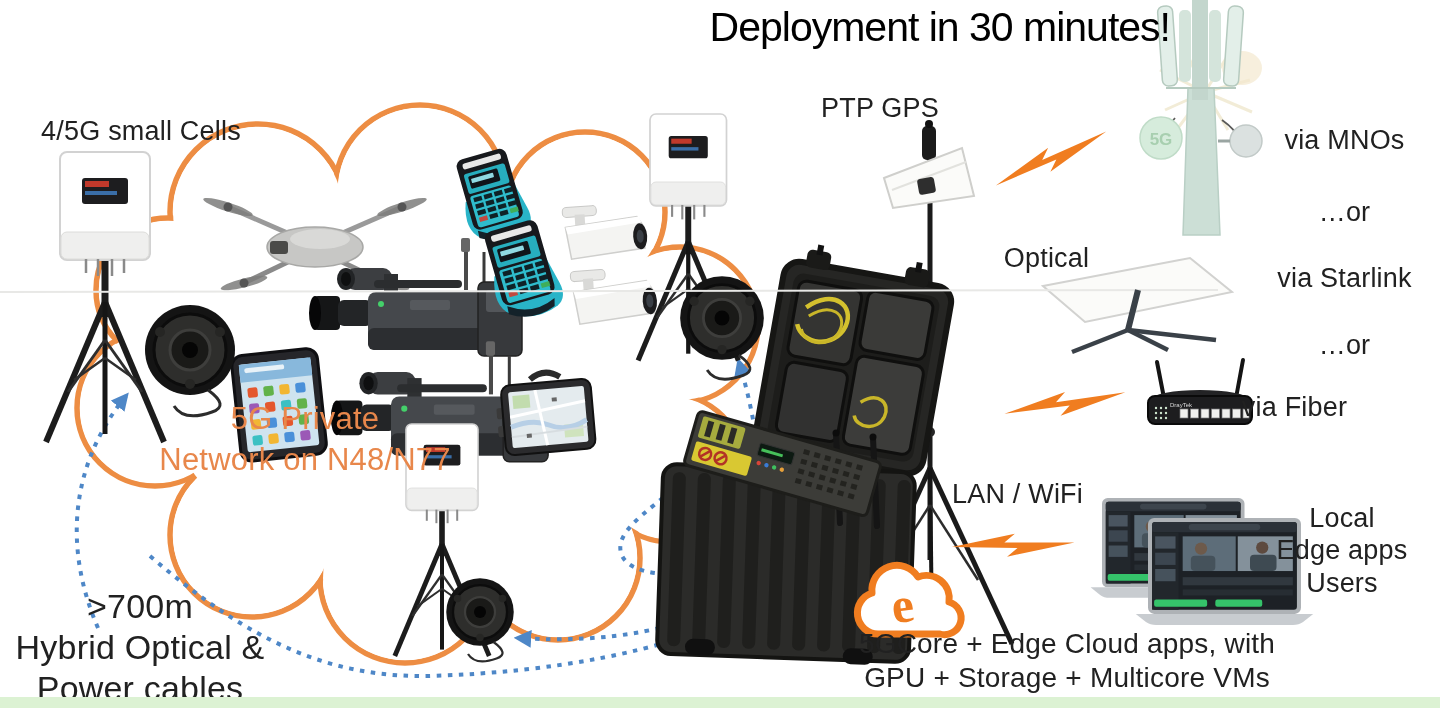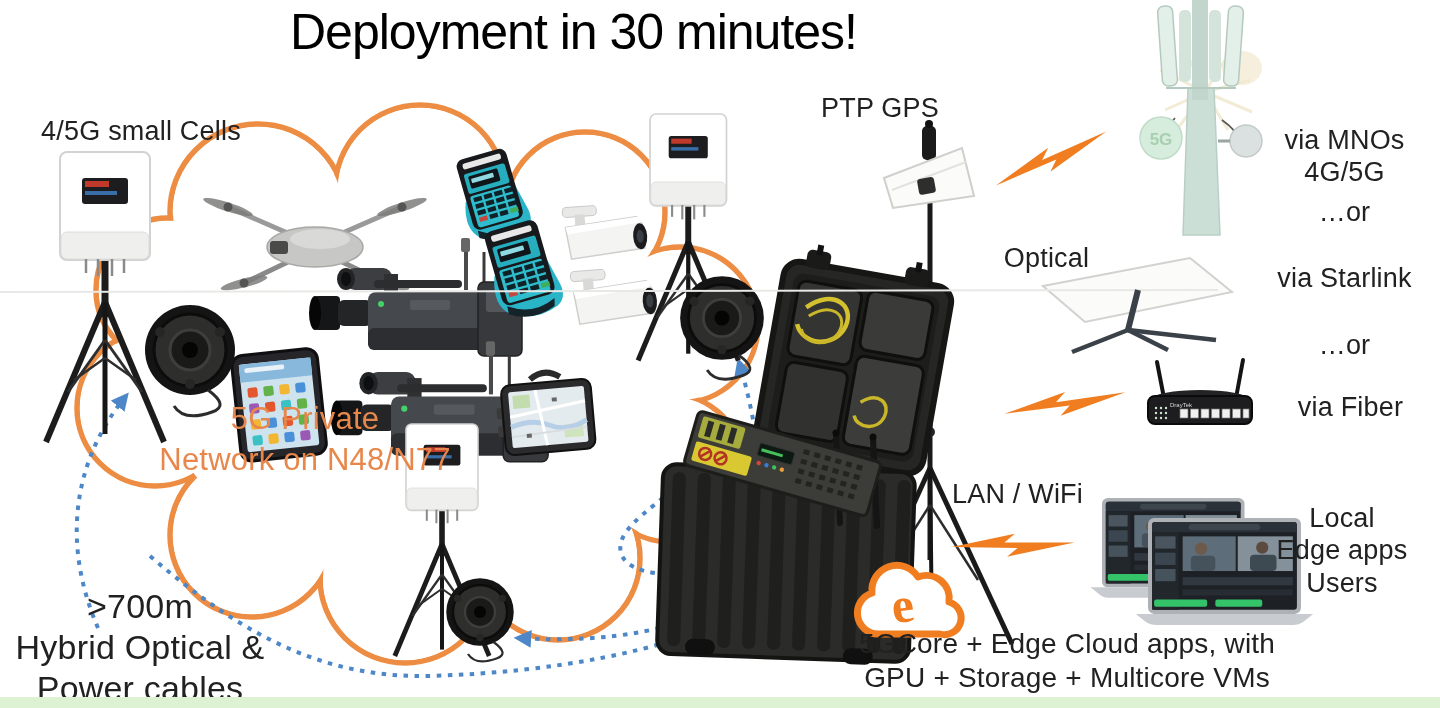--- a/index.html
+++ b/index.html
@@ -4,22 +4,22 @@
 <style>
   html,body{margin:0;padding:0;background:#ffffff;}
   .canvas{
     position:relative;width:1440px;height:708px;background:#ffffff;
     font-family:"Liberation Sans",sans-serif;color:#202020;overflow:hidden;
   }
   .art{position:absolute;left:0;top:0;}
   .lbl{position:absolute;text-align:center;font-size:27px;line-height:1.2;color:#212121;letter-spacing:.2px;}
   .lbl span{display:block;}
   .title{
-    position:absolute;left:290px;top:4px;width:880px;text-align:left;
-    font-size:50px;line-height:1.15;color:#000;letter-spacing:-1px;font-weight:400;
+    position:absolute;left:290px;top:4px;width:880px;text-align:right;
+    font-size:41px;line-height:1.15;color:#000;letter-spacing:-1px;font-weight:400;
   }
   .orange-lbl{color:#E8874B;font-size:31px;line-height:1.33;}
   .footer-bar{position:absolute;left:0;top:697px;width:1440px;height:11px;background:#DCF2D3;}
 </style>
 </head>
 <body>
 
 <div class="canvas">
 
 <svg class="art" width="1440" height="708" viewBox="0 0 1440 708">
@@ -469,40 +469,39 @@
 <div class="lbl" style="left:10px;top:115px;width:262px;">
   <span>4/5G small Cells</span>
 </div>
 
 <div class="lbl" style="left:800px;top:92px;width:160px;">
   <span>PTP GPS</span>
 </div>
 
 <div class="lbl" style="left:1262px;top:84px;width:165px;margin-top:40px;">
   <span>via MNOs</span>
-  <span>4G/5G</span>
 </div>
 
 <div class="lbl" style="left:1262px;top:196px;width:165px;">
   <span>…or</span>
 </div>
 
 <div class="lbl" style="left:964px;top:242px;width:165px;">
   <span>Optical</span>
 </div>
 
 <div class="lbl" style="left:1252px;top:262px;width:185px;">
   <span>via Starlink</span>
 </div>
 
 <div class="lbl" style="left:1262px;top:329px;width:165px;">
   <span>…or</span>
 </div>
 
-<div class="lbl" style="left:1268px;top:391px;width:165px;">
+<div class="lbl" style="left:1212px;top:391px;width:165px;">
   <span>via Fiber</span>
 </div>
 
 <div class="lbl" style="left:935px;top:478px;width:165px;">
   <span>LAN / WiFi</span>
 </div>
 
 <div class="lbl" style="left:1252px;top:502px;width:180px;line-height:1.2;">
   <span>Local</span>
   <span>Edge apps</span>

